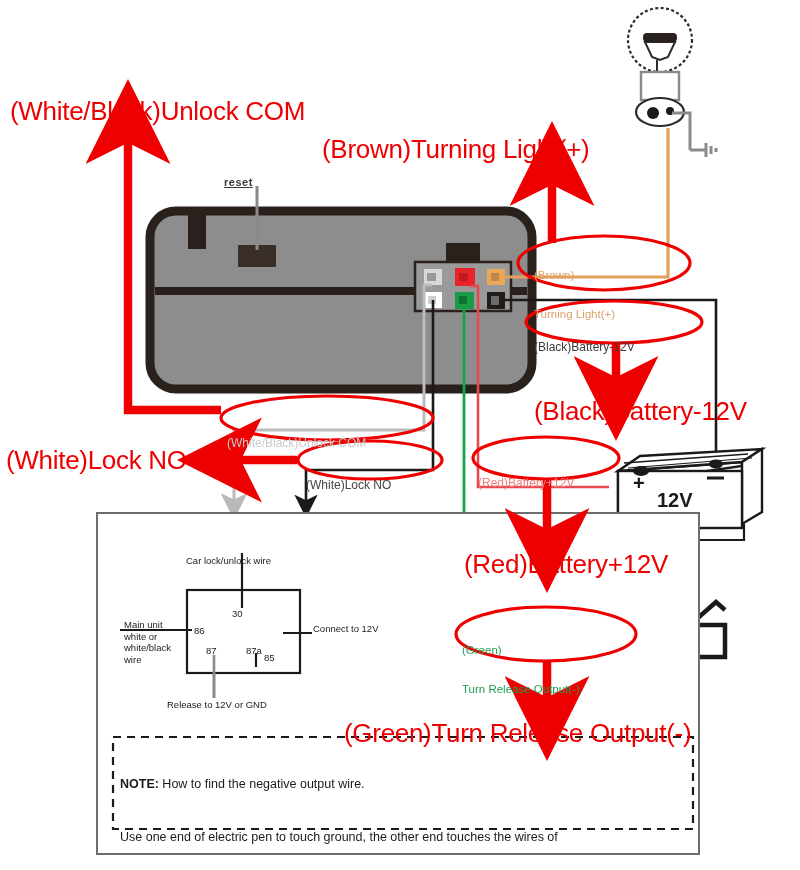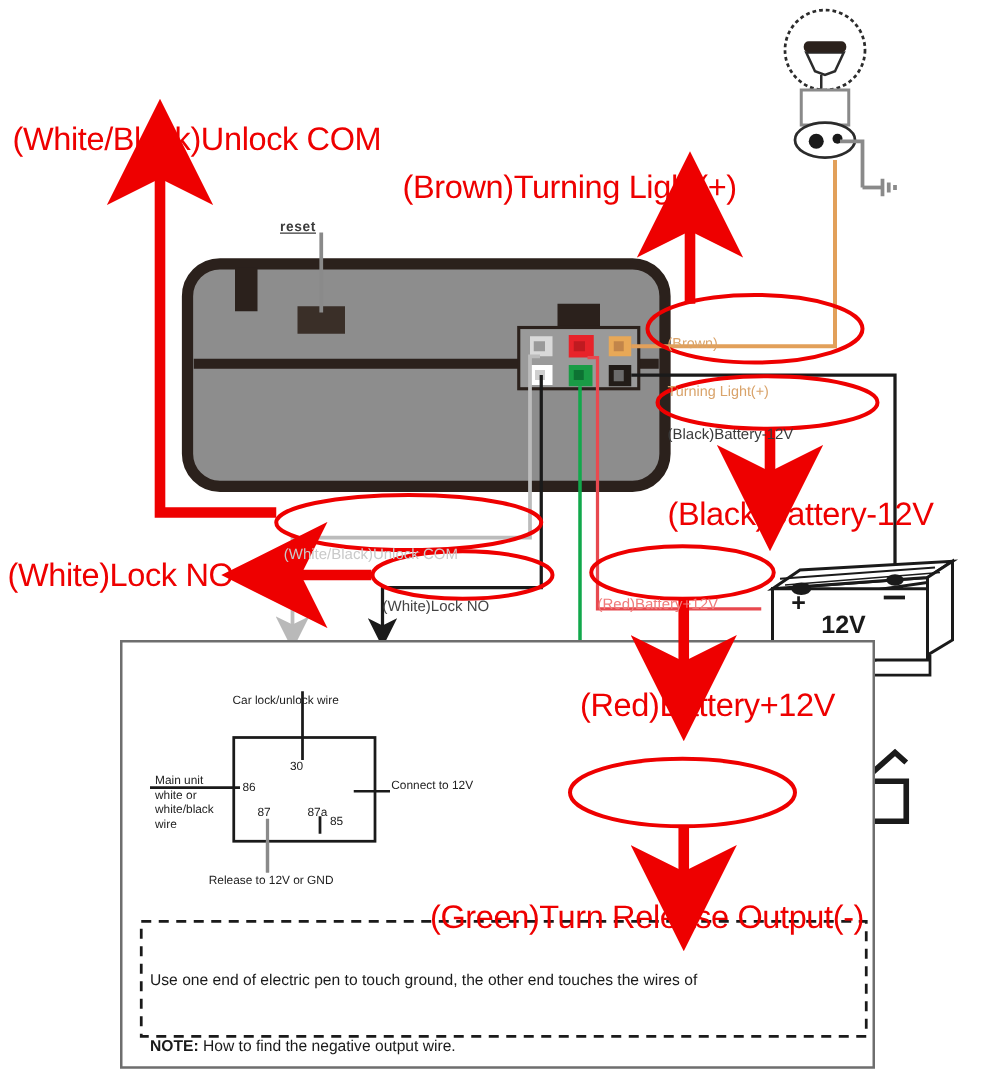--- a/index.html
+++ b/index.html
@@ -200,20 +200,24 @@
   </div>
 
   <div class="ovaltxt" style="left:306px;top:453px;width:128px;color:#444;font-size:12px;">
     <div>(White)Lock NO</div>
   </div>
 
   <div class="ovaltxt" style="left:478px;top:451px;width:136px;color:#f07b7b;font-size:12px;">
     <div>(Red)Battery+12V</div>
   </div>
 
+  <div class="ovaltxt" style="left:462px;top:618px;width:168px;color:#1f9e52;">
+    <div>(Green)</div>
+    <div>Turn Release Output(-)</div>
+  </div>
 
   <span class="lbl" style="left:657px;top:489px;font-size:20px;font-weight:bold;color:#1a1a1a;">12V</span>
   <span class="lbl" style="left:633px;top:472px;font-size:20px;font-weight:bold;color:#1a1a1a;">+</span>
 
   <div class="relaytxt" style="left:124px;top:571px;width:80px;margin-top:48px;">Main unit
 white or
 white/black
 wire</div>
 
   <span class="relaytxt" style="left:186px;top:545px;margin-top:10px;">Car lock/unlock wire</span>
@@ -221,19 +225,19 @@
   <span class="relaytxt" style="left:232px;top:608px;text-align:right;">30</span>
   <span class="relaytxt" style="left:194px;top:625px;">86</span>
   <span class="relaytxt" style="left:264px;top:652px;">85</span>
   <span class="relaytxt" style="left:206px;top:645px;">87</span>
   <span class="relaytxt" style="left:246px;top:645px;">87a</span>
 
   <span class="relaytxt" style="left:313px;top:608px;margin-top:15px;">Connect to 12V</span>
   <span class="relaytxt" style="left:167px;top:699px;">Release to 12V or GND</span>
 
   <div class="note" style="left:120px;top:741px;">
+    <div><span style="font-weight:bold;">NOTE:</span><span> How to find the negative output wire.</span></div>
     <div>Use one end of electric pen to touch ground, the other end touches the wires of</div>
-    <div><span style="font-weight:bold;">NOTE:</span><span> How to find the negative output wire.</span></div>
     
     
   </div>
 
 </div>
 
 </body></html>

